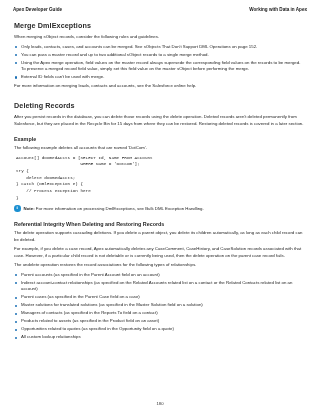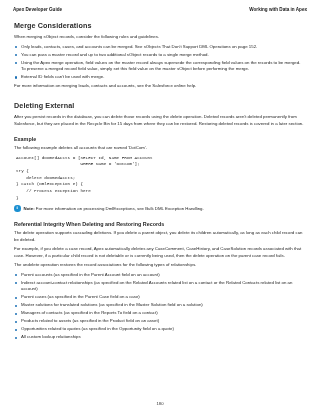--- a/index.html
+++ b/index.html
@@ -124,31 +124,31 @@
 
 <div class="page">
 
   <div class="header">
     <span>Apex Developer Guide</span>
     <span>Working with Data in Apex</span>
   </div>
 
   <div class="content">
 
-    <h2 class="sec">Merge Considerations</h2>
+    <h2 class="sec">Merge DmlExceptions</h2>
     <p class="body">When merging sObject records, consider the following rules and guidelines.</p>
     <ul class="bullets">
       <li>Only leads, contacts, cases, and accounts can be merged. See sObjects That Don't Support DML Operations on page 152.</li>
       <li>You can pass a master record and up to two additional sObject records to a single merge method.</li>
       <li>Using the Apex merge operation, field values on the master record always supersede the corresponding field values on the records to be merged. To preserve a merged record field value, simply set this field value on the master sObject before performing the merge.</li>
       <li>External ID fields can't be used with merge.</li>
     </ul>
     <p class="body">For more information on merging leads, contacts and accounts, see the Salesforce online help.</p>
 
-    <h2 class="sec2">Deleting External</h2>
+    <h2 class="sec2">Deleting Records</h2>
     <p class="body">After you persist records in the database, you can delete those records using the delete operation. Deleted records aren't deleted permanently from Salesforce, but they are placed in the Recycle Bin for 15 days from where they can be restored. Restoring deleted records is covered in a later section.</p>
 
     <h3 class="sub">Example</h3>
     <p class="body">The following example deletes all accounts that are named 'DotCom'.</p>
 
     <div class="code">Account[] doomedAccts = [SELECT Id, Name FROM Account
                          WHERE Name = 'DotCom'];
 try {
     delete doomedAccts;
 } catch (DmlException e) {

